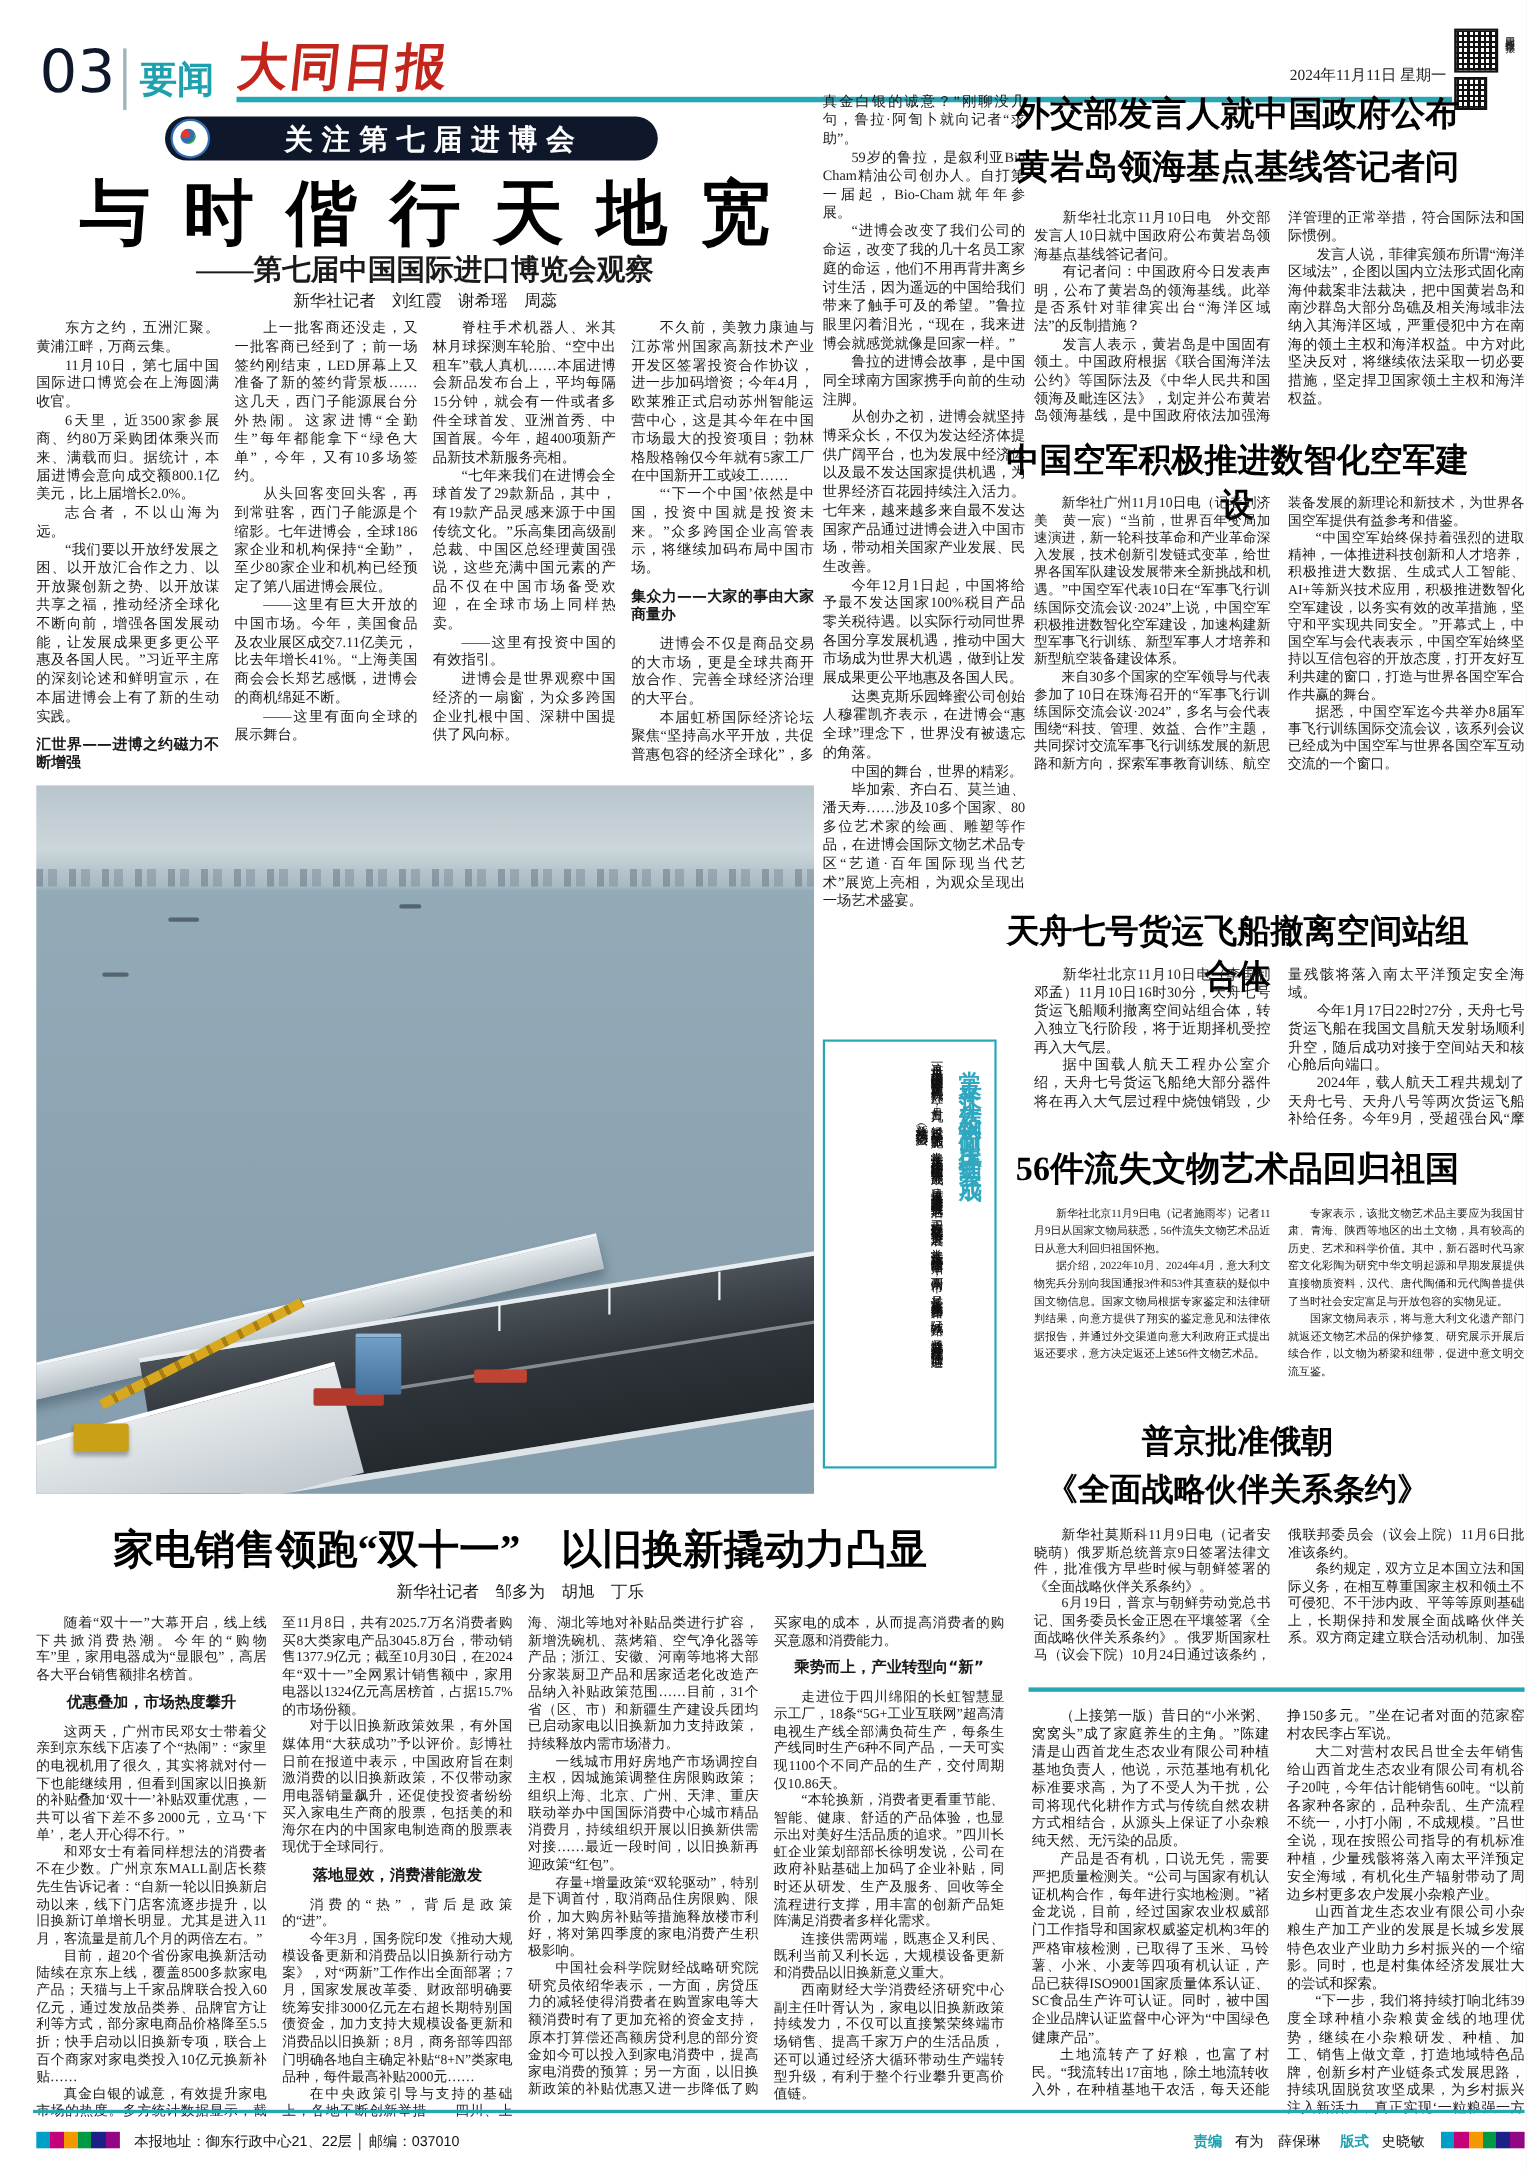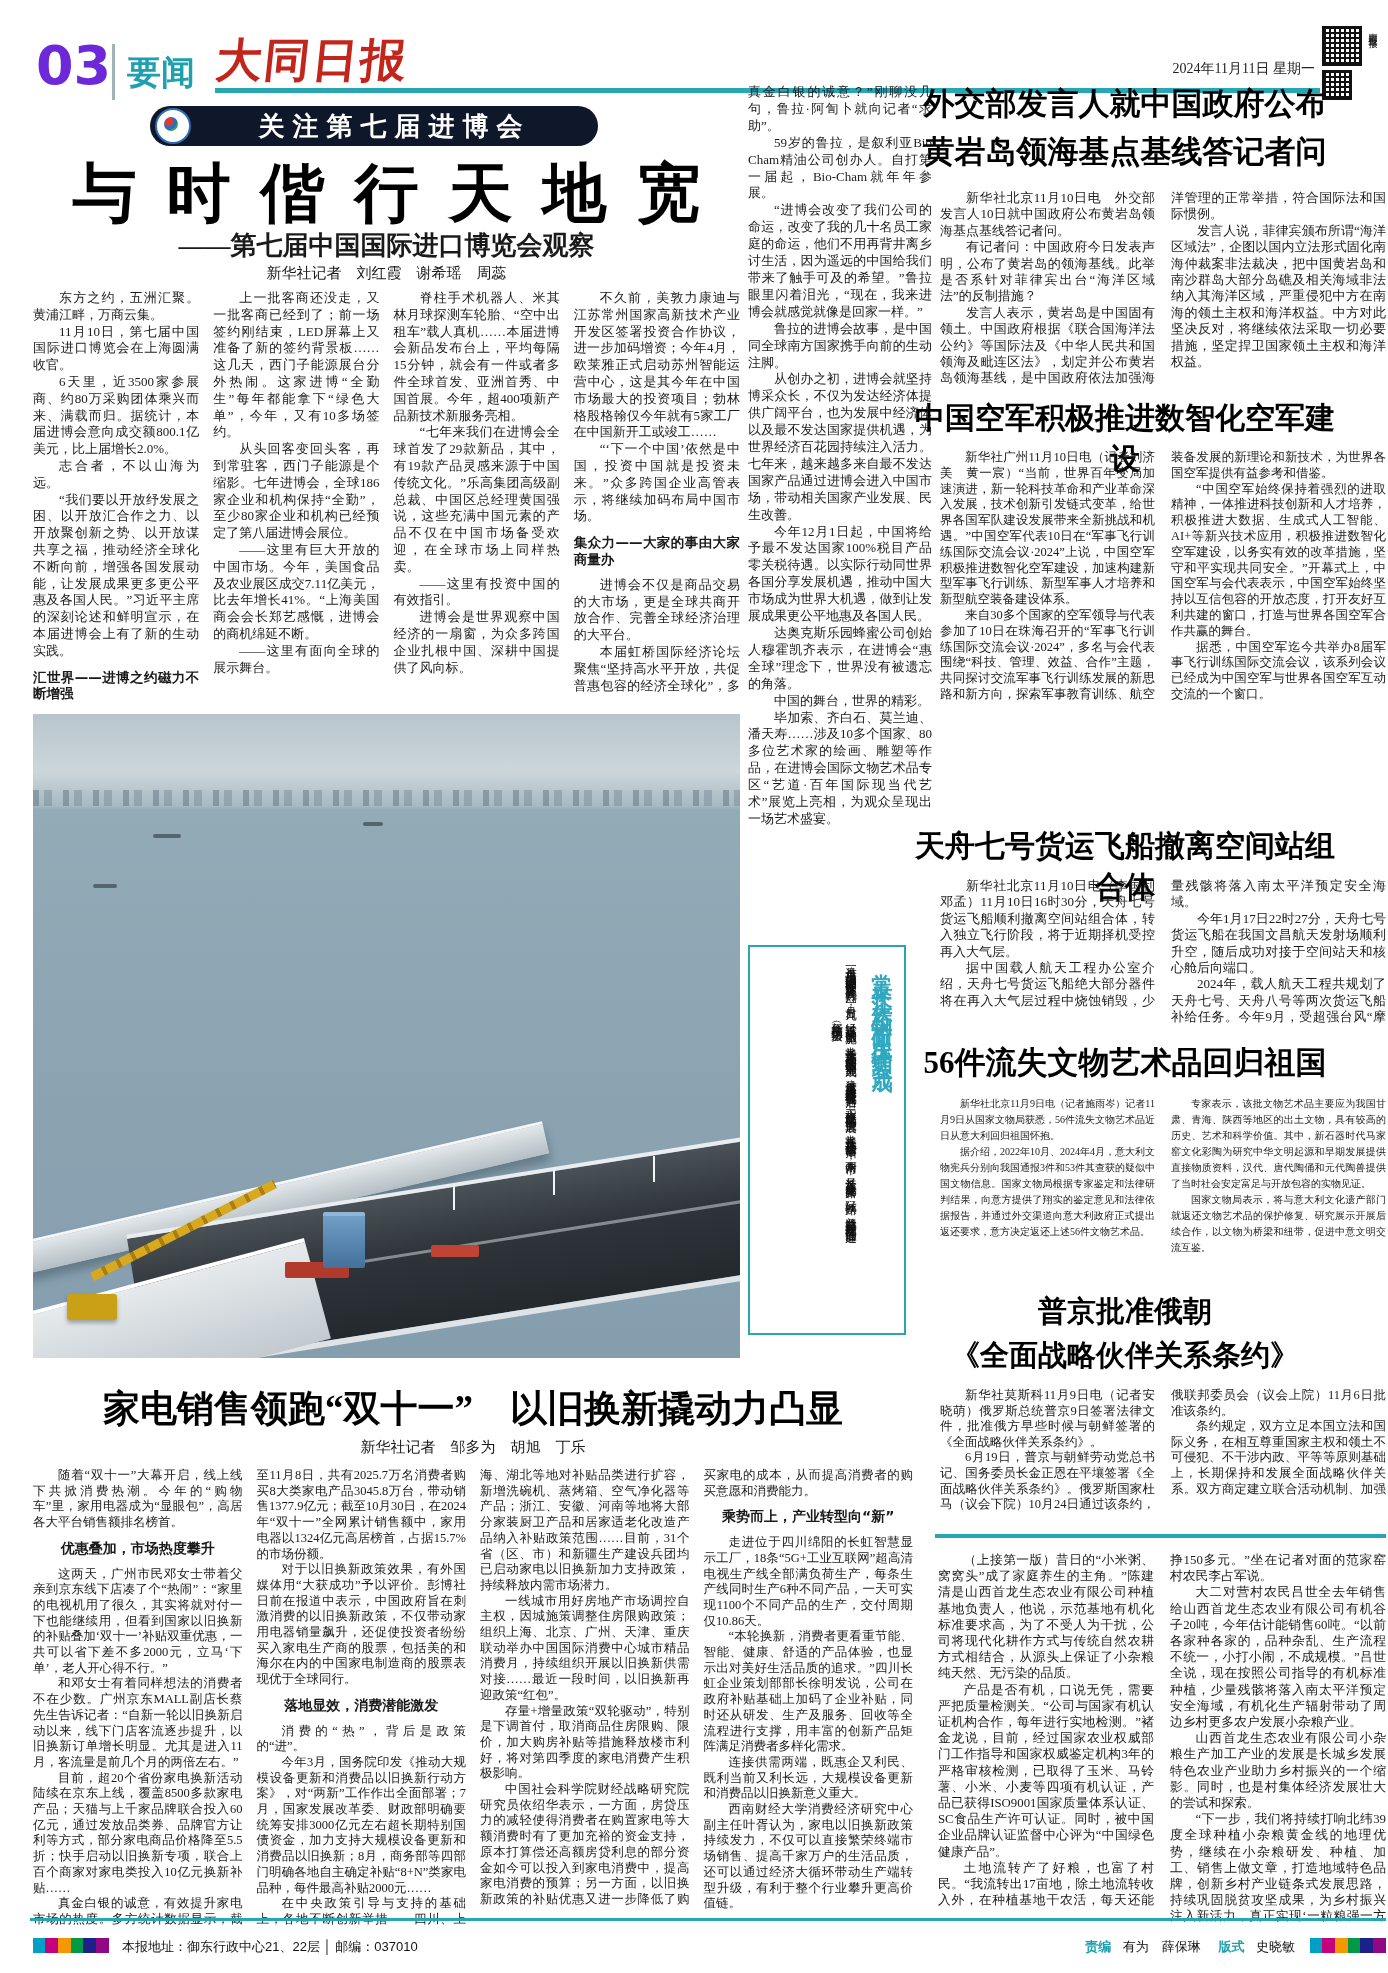--- a/index.html
+++ b/index.html
@@ -1,20 +1,20 @@
 <!DOCTYPE html>
 <html><head>
 <meta charset="utf-8">
 <style>
   html,body{margin:0;padding:0;background:#e8e8e8;}
   #page{position:relative;width:1388px;height:1973px;background:#ffffff;margin:0 auto;overflow:hidden;
         font-family:"Liberation Serif","DejaVu Serif",serif;color:#1a1a1a;}
   .abs{position:absolute;}
   
-  .page-num{left:36px;top:34px;font-family:"DejaVu Sans",sans-serif;font-size:54px;font-weight:bold;color:#6d28d9;}
+  .page-num{left:36px;top:34px;font-family:"DejaVu Sans",sans-serif;font-size:54px;font-weight:normal;color:#0f172a;}
   .hdr-bar{left:112px;top:44px;width:3px;height:56px;background:#9fb3ba;}
   .section-name{left:127px;top:50px;font-family:"DejaVu Sans",sans-serif;font-size:34px;font-weight:bold;color:#1fa0af;}
   .masthead{left:216px;top:30px;font-size:46px;font-weight:bold;color:#c2251c;transform:skewX(-6deg);font-family:"DejaVu Serif",serif;letter-spacing:2px;}
   .hdr-rule{left:215px;top:88px;width:1105px;height:5px;background:#29a6b4;}
   .hdr-date{left:980px;top:60px;width:335px;text-align:right;font-size:14px;color:#222;}
   .qr-block{left:1322px;top:26px;width:64px;height:86px;}
   .qr{background-color:#fff;background-image:repeating-linear-gradient(0deg,#111 0 2px,transparent 2px 5px),repeating-linear-gradient(90deg,#111 0 2px,#fff 2px 5px);border:2px solid #111;}
   .qr.big{position:absolute;left:0;top:0;width:36px;height:36px;}
   .qr.small{position:absolute;left:0;top:44px;width:26px;height:26px;}
   .qr-label{position:absolute;left:44px;top:0;writing-mode:vertical-rl;font-size:9px;letter-spacing:1px;color:#222;height:86px;font-family:"Liberation Sans",sans-serif;}

